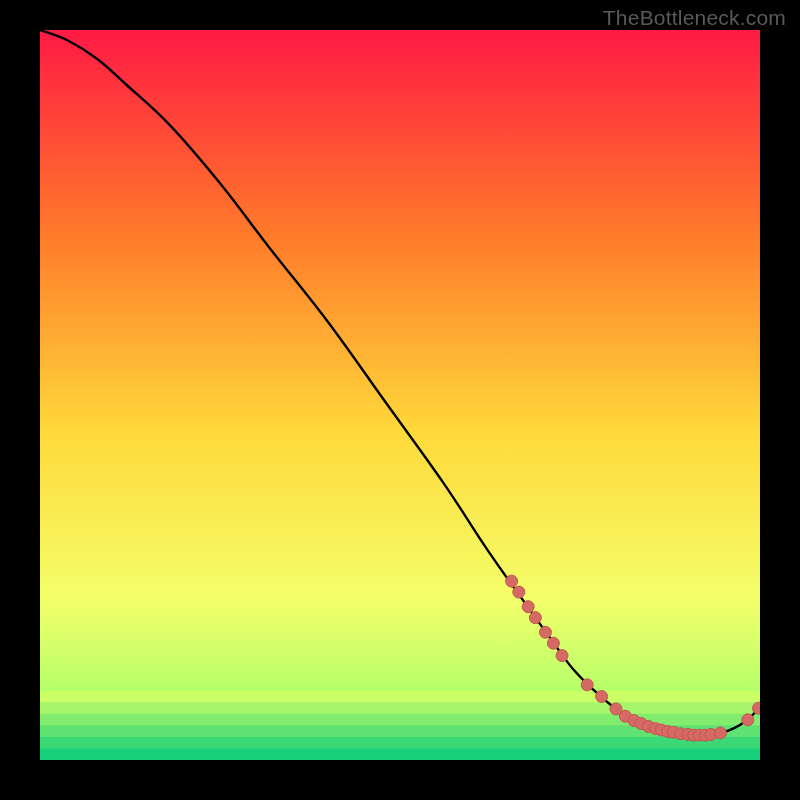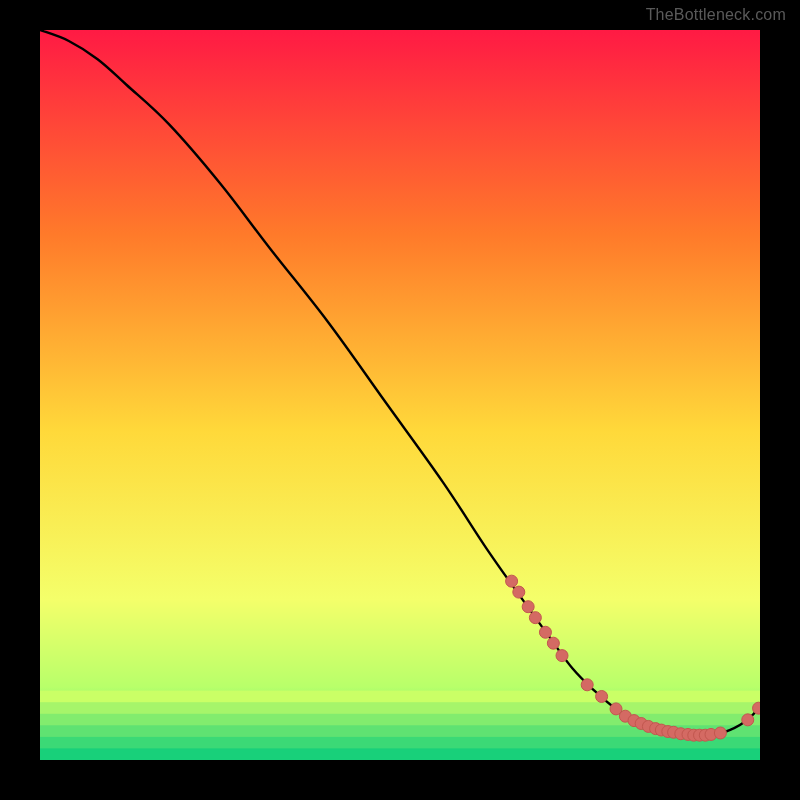--- a/index.html
+++ b/index.html
@@ -15,21 +15,21 @@
     position: relative;
     width: 800px;
     height: 800px;
     background: #000;
   }
   .watermark {
     position: absolute;
     top: 6px;
     right: 14px;
     color: #5a5a5a;
-    font-size: 16px;
+    font-size: 21px;
     letter-spacing: 0.2px;
     z-index: 5;
   }
   .plot-wrap {
     position: absolute;
     left: 40px;
     top: 30px;
     width: 720px;
     height: 730px;
   }

